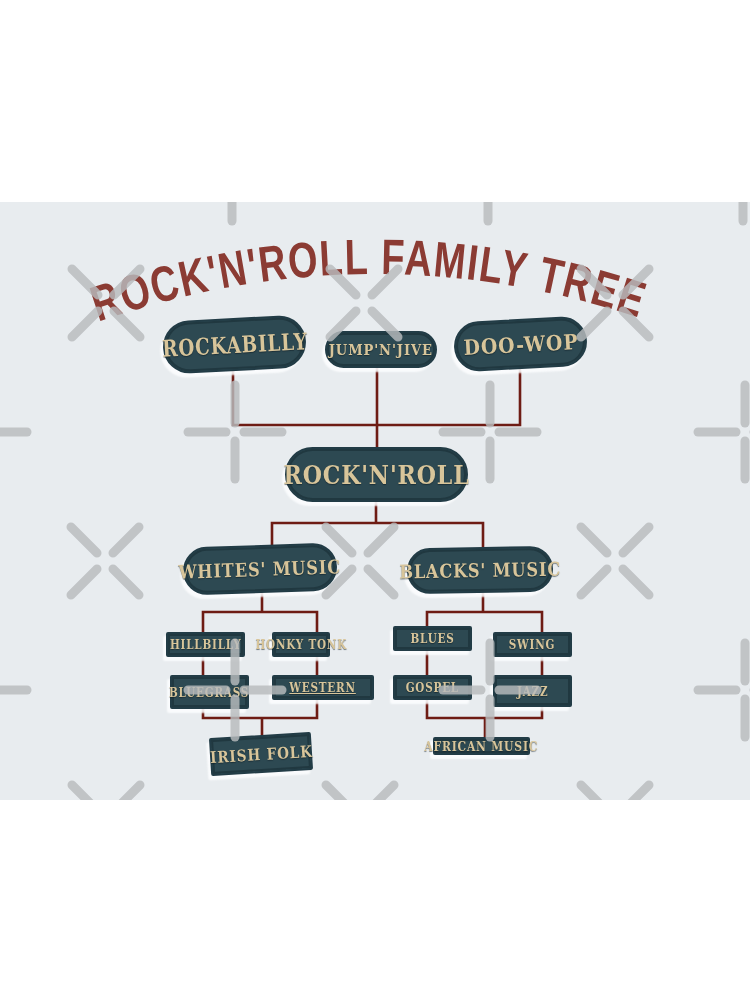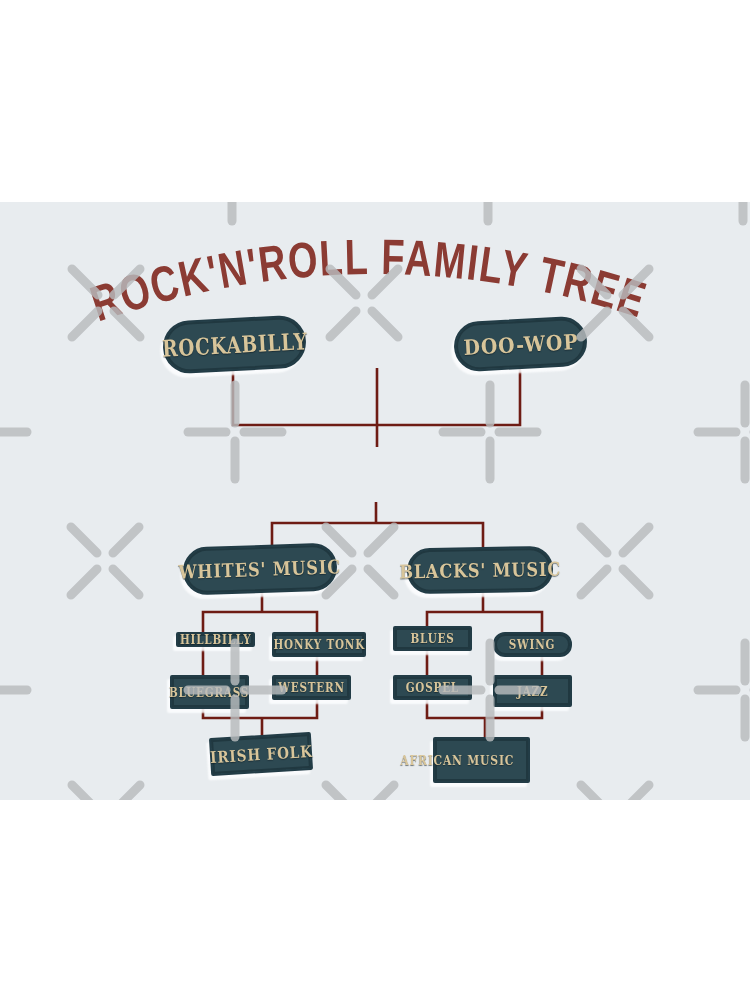--- a/index.html
+++ b/index.html
@@ -39,62 +39,68 @@
     <svg class="layer" viewBox="0 0 750 598">
       <path id="arcpath" d="M 98 120 Q 375 24 652 120" fill="none"></path>
       <text class="arc-title" font-size="50">
         <textPath href="#arcpath" xlink:href="#arcpath" startOffset="0" textLength="552" lengthAdjust="spacingAndGlyphs">ROCK'N'ROLL FAMILY TREE</textPath>
       </text>
     </svg>
 
     <div class="node pill" style="left:163px; top:116px; width:143px; height:53px; transform:rotate(-3deg);">
       <span class="lbl" style="font-size:23px; transform:scaleX(.8);">ROCKABILLY</span>
     </div>
+    <div class="node pill" style="left:325px; top:129px; width:112px; height:37px;">
+      <span class="lbl" style="font-size:14.5px; transform:scaleX(.9);">JUMP'N'JIVE</span>
+    </div>
     <div class="node pill" style="left:454px; top:117px; width:133px; height:50px; transform:rotate(-3deg);">
       <span class="lbl" style="font-size:21px; transform:scaleX(.9);">DOO-WOP</span>
     </div>
 
+    <div class="node pill" style="left:285px; top:245px; width:183px; height:55px;">
+      <span class="lbl" style="font-size:26px; transform:scaleX(.85);">ROCK'N'ROLL</span>
+    </div>
 
     <div class="node pill" style="left:183px; top:343px; width:154px; height:48px; transform:rotate(-2deg);">
       <span class="lbl" style="font-size:19px; transform:scaleX(.85);">WHITES' MUSIC</span>
     </div>
     <div class="node pill" style="left:407px; top:345px; width:146px; height:46px; transform:rotate(-1deg);">
       <span class="lbl" style="font-size:19px; transform:scaleX(.85);">BLACKS' MUSIC</span>
     </div>
 
-    <div class="node box" style="left:176px; top:430px; width:79px; height:15px;">
+    <div class="node box" style="left:166px; top:430px; width:79px; height:25px;">
       <span class="lbl" style="font-size:13px; transform:scaleX(.8);">HILLBILLY</span>
     </div>
-    <div class="node box" style="left:272px; top:430px; width:94px; height:25px;">
+    <div class="node box" style="left:272px; top:430px; width:58px; height:25px;">
       <span class="lbl" style="font-size:13px; transform:scaleX(.8);">HONKY TONK</span>
     </div>
     <div class="node box" style="left:170px; top:473px; width:79px; height:34px;">
       <span class="lbl" style="font-size:13px; transform:scaleX(.8);">BLUEGRASS</span>
     </div>
-    <div class="node box" style="left:272px; top:473px; width:79px; height:25px;">
+    <div class="node box" style="left:272px; top:473px; width:102px; height:25px;text-decoration:underline;">
       <span class="lbl" style="font-size:13px; transform:scaleX(.8);">WESTERN</span>
     </div>
 
     <div class="node box" style="left:393px; top:424px; width:79px; height:25px;">
       <span class="lbl" style="font-size:13px; transform:scaleX(.8);">BLUES</span>
     </div>
-    <div class="node box" style="left:493px; top:430px; width:79px; height:25px;border-radius:12px;">
+    <div class="node box" style="left:493px; top:430px; width:79px; height:25px;">
       <span class="lbl" style="font-size:13px; transform:scaleX(.8);">SWING</span>
     </div>
     <div class="node box" style="left:393px; top:473px; width:79px; height:25px;text-align:right;">
       <span class="lbl" style="font-size:13px; transform:scaleX(.8);">GOSPEL</span>
     </div>
     <div class="node box" style="left:493px; top:473px; width:79px; height:32px;">
       <span class="lbl" style="font-size:13px; transform:scaleX(.8);">JAZZ</span>
     </div>
 
     <div class="node box" style="left:210px; top:533px; width:102px; height:38px; transform:rotate(-3.5deg);">
       <span class="lbl" style="font-size:16px; transform:scaleX(.85);">IRISH FOLK</span>
     </div>
-    <div class="node box" style="left:433px; top:535px; width:97px; height:46px;justify-content:flex-end;">
+    <div class="node box" style="left:433px; top:535px; width:97px; height:18px;">
       <span class="lbl" style="font-size:13.5px; transform:scaleX(.8);">AFRICAN MUSIC</span>
     </div>
 
     <svg class="layer" viewBox="0 0 750 598" style="opacity:.82;">
       <defs>
         <g id="wx" stroke="#b9bcbe" stroke-width="9" stroke-linecap="round">
           <line x1="-34" y1="-34" x2="-8" y2="-8"></line>
             <line x1="8" y1="8" x2="34" y2="34"></line>
           <line x1="34" y1="-34" x2="8" y2="-8"></line>
             <line x1="-8" y1="8" x2="-34" y2="34"></line>

